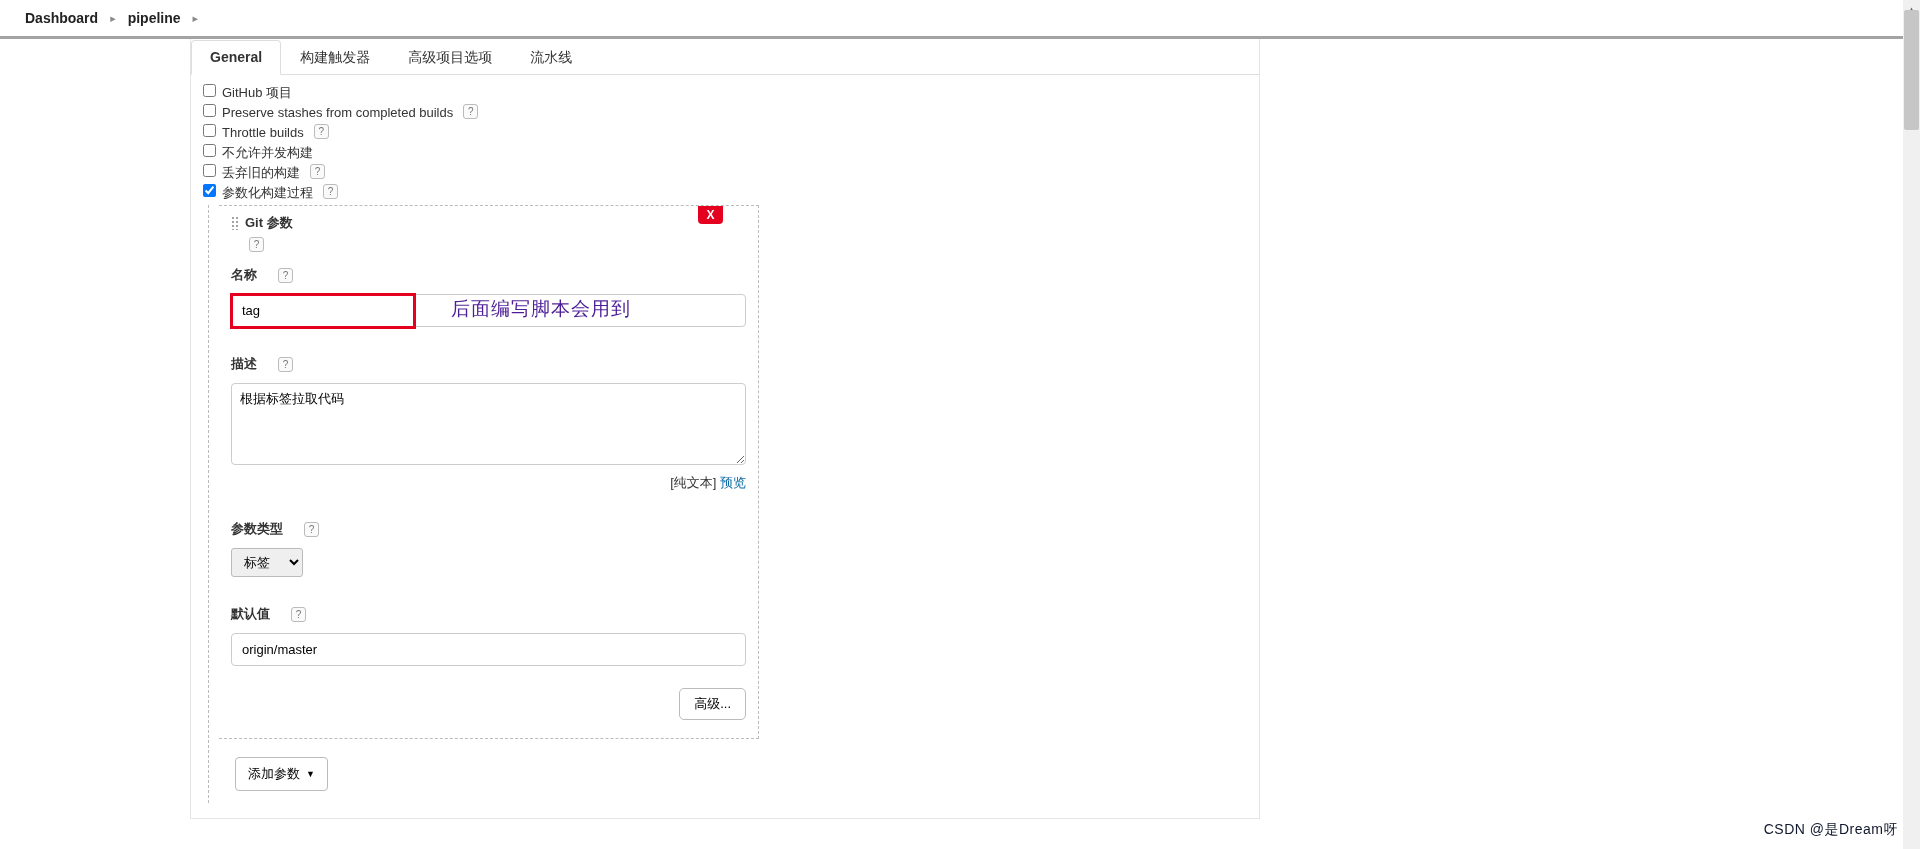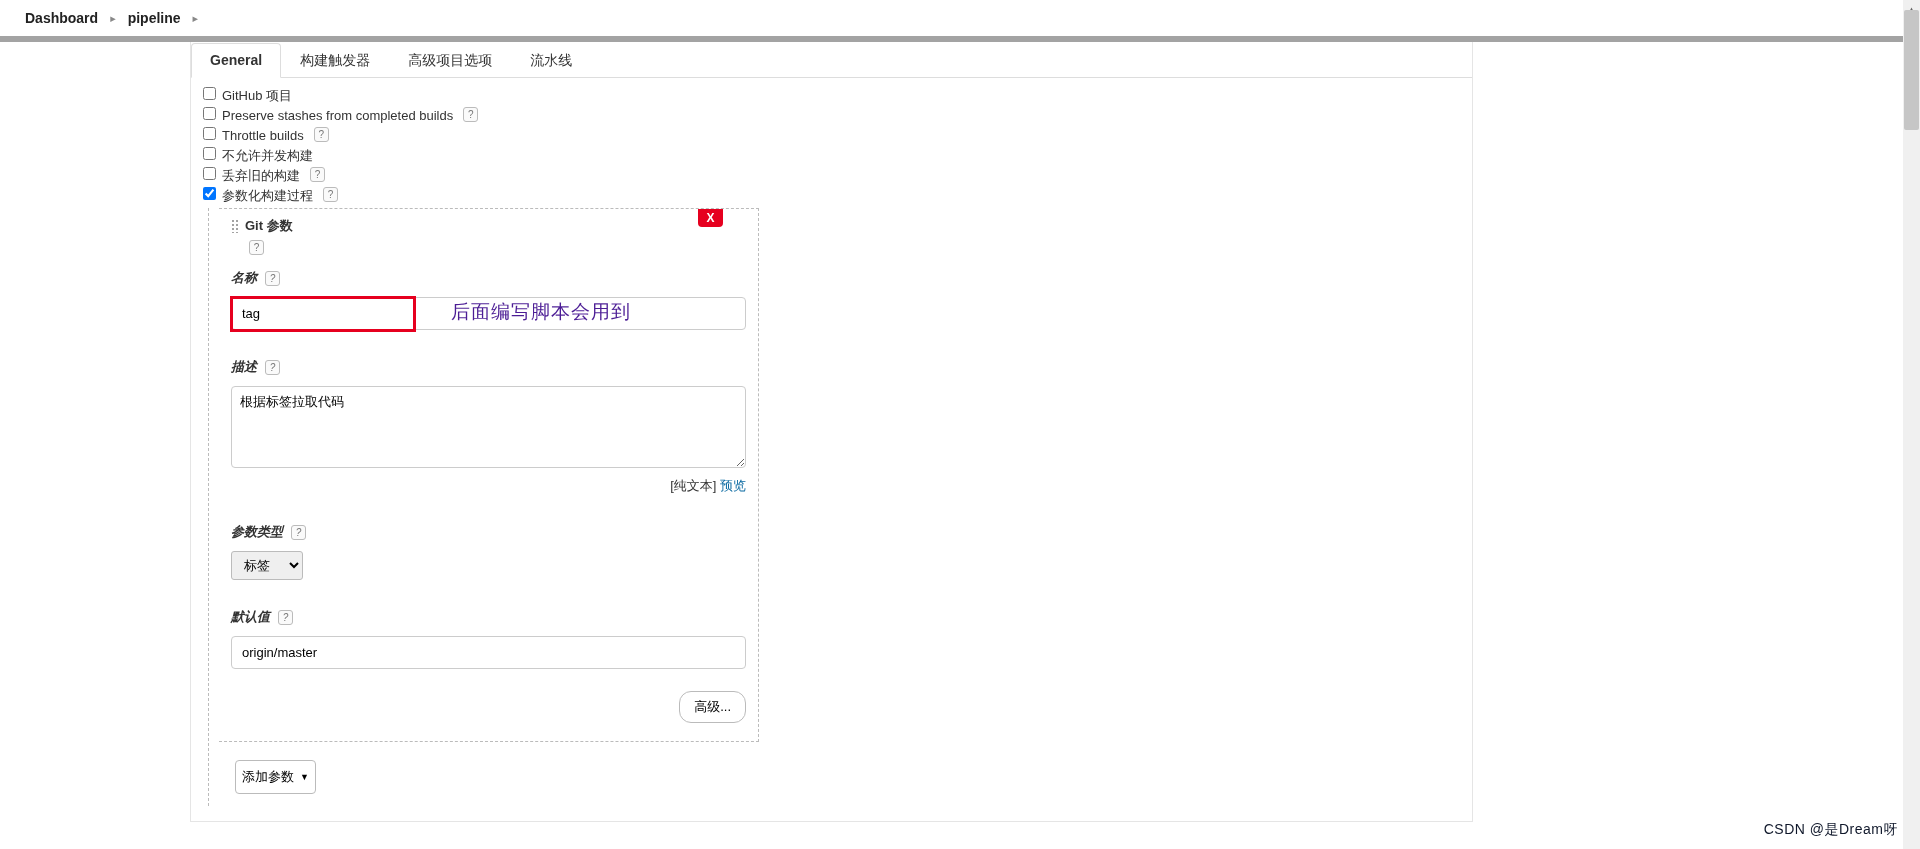--- a/index.html
+++ b/index.html
@@ -1,62 +1,62 @@
 <!DOCTYPE html>
 <html><head>
   <meta charset="utf-8">
   <style>
     * { box-sizing: border-box; margin: 0; padding: 0; }
     body { font-family: Arial, "Microsoft YaHei", sans-serif; font-size: 13px; color: #333; background: #fff; width: 1920px; height: 849px; position: relative; overflow: hidden; }
     
-    .breadcrumb { display: flex; align-items: center; gap: 12px; padding: 10px 25px; border-bottom: 6px solid #a3a3a3; }
+    .breadcrumb { display: flex; align-items: center; gap: 12px; padding: 10px 25px; border-bottom: 3px solid #a3a3a3; }
     .breadcrumb a { text-decoration: none; color: #222; font-weight: bold; font-size: 14px; }
     .breadcrumb .sep { color: #888; font-size: 11px; }
     
-    .tabs-container { margin-left: 190px; margin-top: 0; width: 1283px; border: 1px solid #e5e5e5; border-top: none; }
+    .tabs-container { margin-left: 190px; margin-top: 0; width: 1070px; border: 1px solid #e5e5e5; border-top: none; }
     .tabs { display: flex; border-bottom: 1px solid #ddd; position: relative; }
     .tab { padding: 8px 18px; cursor: pointer; color: #333; font-size: 14px; border: 1px solid transparent; border-bottom: none; position: relative; top: 1px; }
     .tab.active { border: 1px solid #ddd; border-bottom: 1px solid #fff; background: #fff; font-weight: bold; border-radius: 4px 4px 0 0; }
     
     .tab-content { padding: 8px 12px 15px 12px; }
     .chkrow { display: flex; gap: 6px; padding: 1px 0; line-height: 18px; }
     .chkrow input[type=checkbox] { margin: 0; width: 13px; height: 13px; }
     .chkrow label { font-size: 13px; }
     .help-icon { display: inline-flex; align-items: center; justify-content: center; width: 15px; height: 15px; border: 1px solid #bbb; border-radius: 3px; font-size: 10px; color: #777; cursor: pointer; margin-left: 4px; background:#fafafa; }
     
     .dashed-section { margin-left: 5px; margin-top: 2px; border-left: 1px dashed #bbb; padding-left: 10px; padding-bottom: 12px; }
     .param-block { border: 1px dashed #bbb; border-left: none; padding: 8px 12px 18px 12px; margin-top: 0; position: relative; background: #fff; }
     .param-header { display: flex; align-items: center; gap: 6px; font-weight: bold; }
     .drag-handle { display: inline-block; width: 8px; height: 14px; background-image: radial-gradient(circle, #999 1px, transparent 1.2px); background-size: 4px 4px; opacity: .9; }
     .delete-btn { position: absolute; top: 0; right: 35px; background: #e6001f; color: #fff; border: none; width: 25px; height: 18px; font-weight: bold; font-size: 12px; line-height: 16px; text-align:center; cursor: pointer; border-radius: 0 0 4px 4px; }
     
     .field-group { margin-top: 14px; }
     .field-label { font-weight: bold; font-size: 13px; display: inline-block; }
-    .field-label-row { display: flex; align-items: center; gap: 4px; font-style: italic; }
+    .field-label-row { display: flex; align-items: center; gap: 17px; }
     
     .input-wrap { margin-top: 10px; }
     .text-input { width: 100%; padding: 8px 10px; border: 1px solid #ccc; border-radius: 4px; font-size: 13px; font-family: inherit; }
     
     .highlight-overlay { position: relative; }
     .highlight-red { position: absolute; top: 0; left: 0; width: 180px; height: 30px; border: 3px solid #e6001f; pointer-events: none; z-index: 5; box-sizing: content-box; margin-top:-1px; margin-left:-1px; }
     .annotation { position: absolute; left: 220px; top: 2px; color: #4c1d95; font-size: 19px; font-family: "SimSun", serif; letter-spacing: 1px; z-index:6; pointer-events:none; }
     
     .textarea { width: 100%; min-height: 82px; padding: 6px 8px; border: 1px solid #ccc; border-radius: 4px; font-size: 13px; font-family: inherit; resize: both; }
     
     .preview-row { margin-top: 6px; font-size: 13px; text-align: right; }
     .preview-row .plain { color: #333; }
     .preview-row a { color: #0b6aa2; text-decoration: none; }
     
     .select { padding: 5px 8px; border: 1px solid #bbb; border-radius: 3px; font-size: 13px; font-family: inherit; min-width: 72px; }
     
     .advanced-btn-row { text-align: right; margin-top: 22px; }
-    .btn-secondary { padding: 6px 14px; border: 1px solid #bbb; background: #fff; border-radius: 12px; cursor: pointer; font-size: 13px; }
+    .btn-secondary { padding: 6px 14px; border: 1px solid #bbb; background: #fff; border-radius: 5px; cursor: pointer; font-size: 13px; }
     
     .add-param-row { margin-top: 18px; margin-left: 16px; }
-    .add-param-btn { padding: 7px 6px; border: 1px solid #bbb; background: #fff; border-radius: 4px; cursor: pointer; font-size: 13px; display: inline-flex; align-items: center; gap: 6px; }
+    .add-param-btn { padding: 7px 12px; border: 1px solid #bbb; background: #fff; border-radius: 4px; cursor: pointer; font-size: 13px; display: inline-flex; align-items: center; gap: 6px; }
     .dropdown-caret { font-size: 9px; }
     
     .scrollbar { position: absolute; right: 0; top: 0; width: 17px; height: 100%; background: #f0f0f0; }
     .scrollbar-thumb { position: absolute; right: 1px; top: 10px; width: 15px; height: 120px; background: #c6c6c6; border-radius: 2px; }
     .scroll-up { position:absolute; top:0; right:0; width:17px; height:17px; display:flex; align-items:center; justify-content:center; font-size:9px; color:#666; }
     
     .watermark { position: absolute; right: 22px; bottom: 10px; color: #0f172a; font-size: 14px; letter-spacing: 0.5px; }
   </style>
 </head>
 <body>

